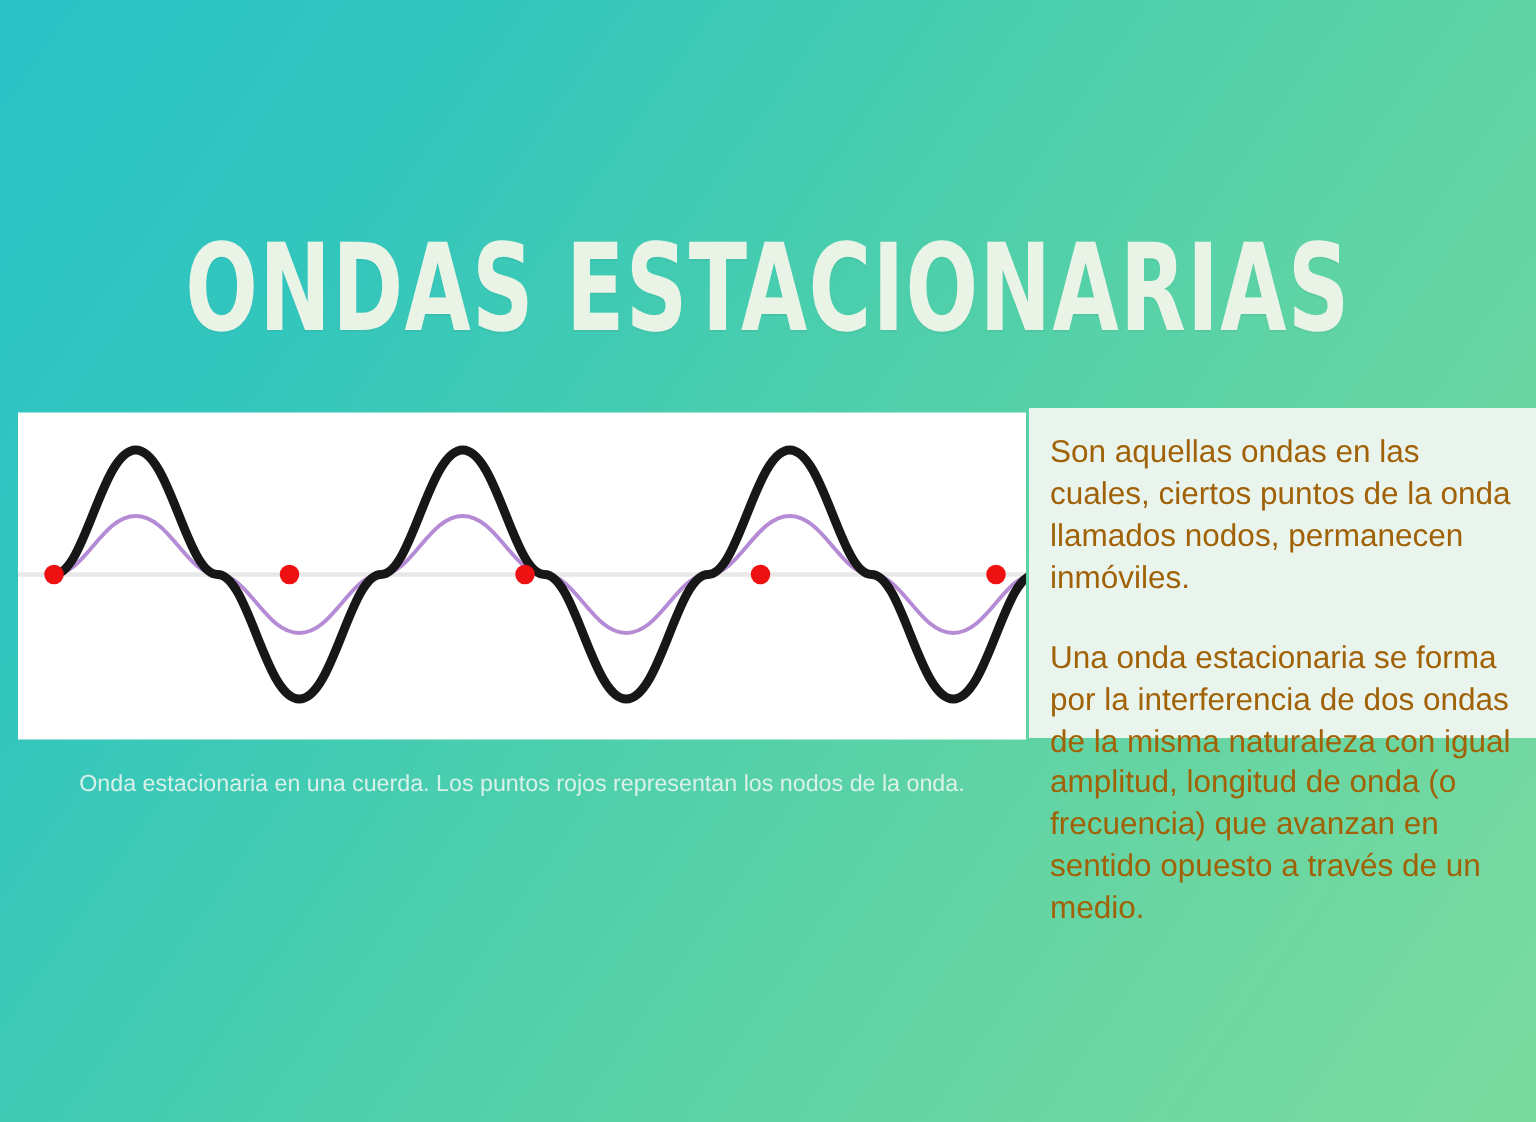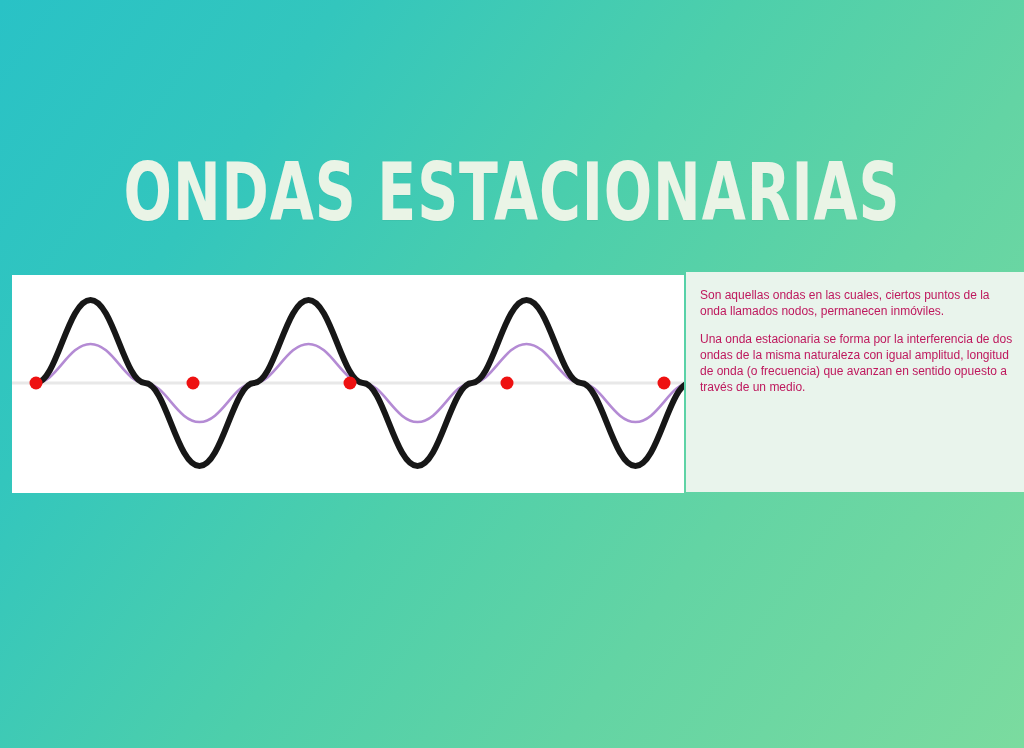--- a/index.html
+++ b/index.html
@@ -75,27 +75,27 @@
     left: 686px;
     top: 272px;
     width: 338px;
     height: 220px;
     background: #e9f4ec;
     box-sizing: border-box;
     padding: 16px 10px 10px 14px;
   }
   #text-panel p {
     margin: 0;
-    color: #be185d;
-    font-size: 12px;
+    color: #a16207;
+    font-size: 21px;
     line-height: 1.33;
     font-family: "Liberation Sans", sans-serif;
   }
   #text-panel p.gap {
-    margin-top: 12px;
+    margin-top: 25px;
   }
 </style>
 </head>
 <body>
 
 <div id="slide">
 
   <h1 id="title">ONDAS ESTACIONARIAS</h1>
 
   <div id="figure-card">
@@ -132,19 +132,20 @@
                C 646.1,191 657.4,108 678,108"></path>
 
       <circle cx="24" cy="108" r="6.5" fill="#ee1111"></circle>
       <circle cx="181" cy="108" r="6.5" fill="#ee1111"></circle>
       <circle cx="338" cy="108" r="6.5" fill="#ee1111"></circle>
       <circle cx="495" cy="108" r="6.5" fill="#ee1111"></circle>
       <circle cx="652" cy="108" r="6.5" fill="#ee1111"></circle>
     </svg>
   </div>
 
+  <div id="caption">Onda estacionaria en una cuerda. Los puntos rojos representan los nodos de la onda.</div>
 
   <div id="text-panel">
     <p>Son aquellas ondas en las cuales, ciertos puntos de la onda llamados nodos, permanecen inmóviles.</p>
     <p class="gap">Una onda estacionaria se forma por la interferencia de dos ondas de la misma naturaleza con igual amplitud, longitud de onda (o frecuencia) que avanzan en sentido opuesto a través de un medio.</p>
   </div>
 
 </div>
 
 </body></html>

